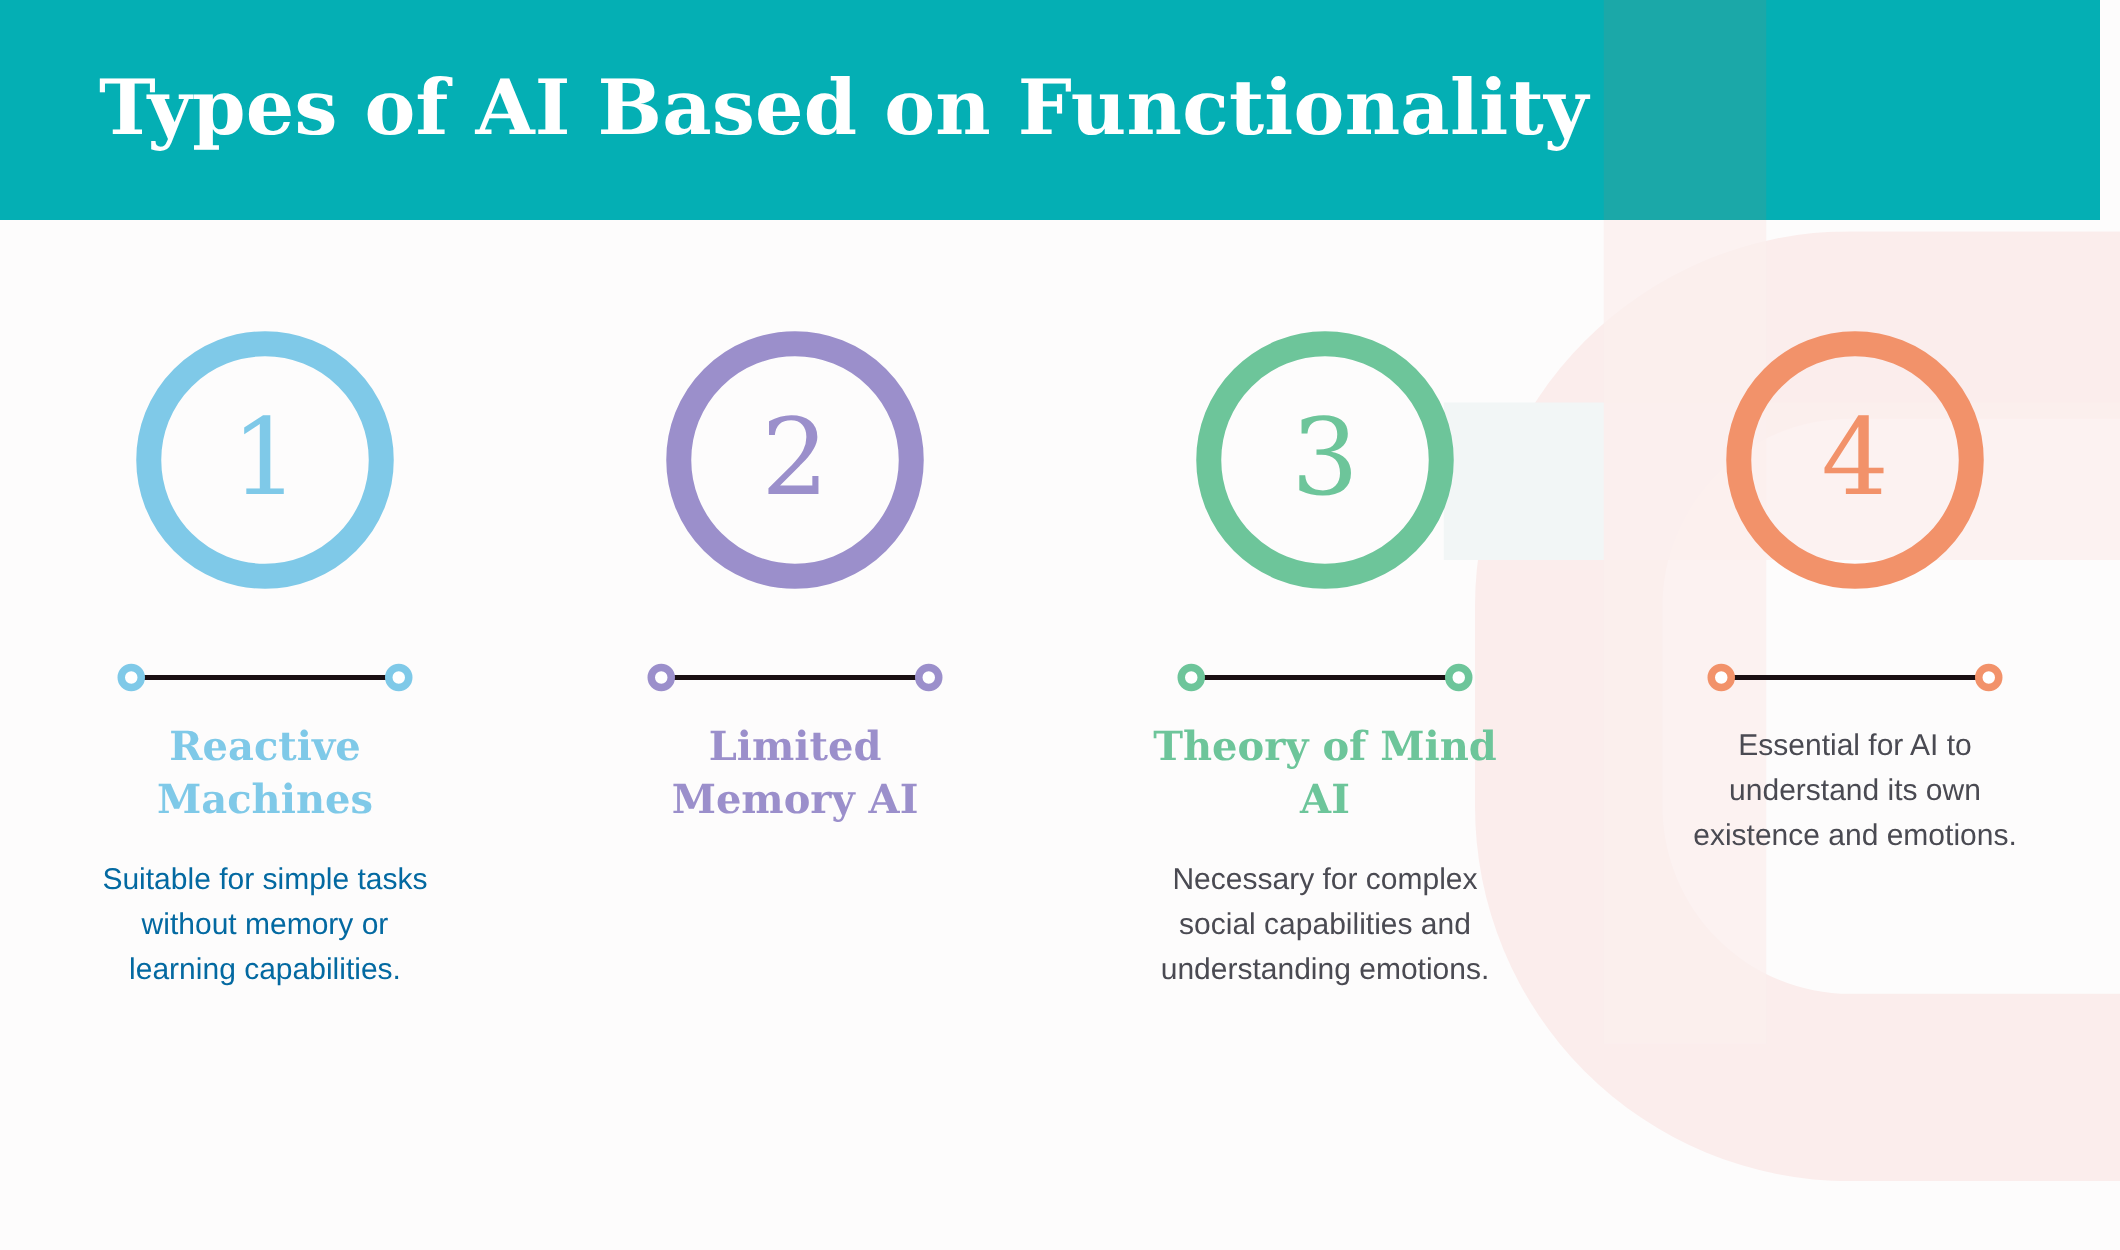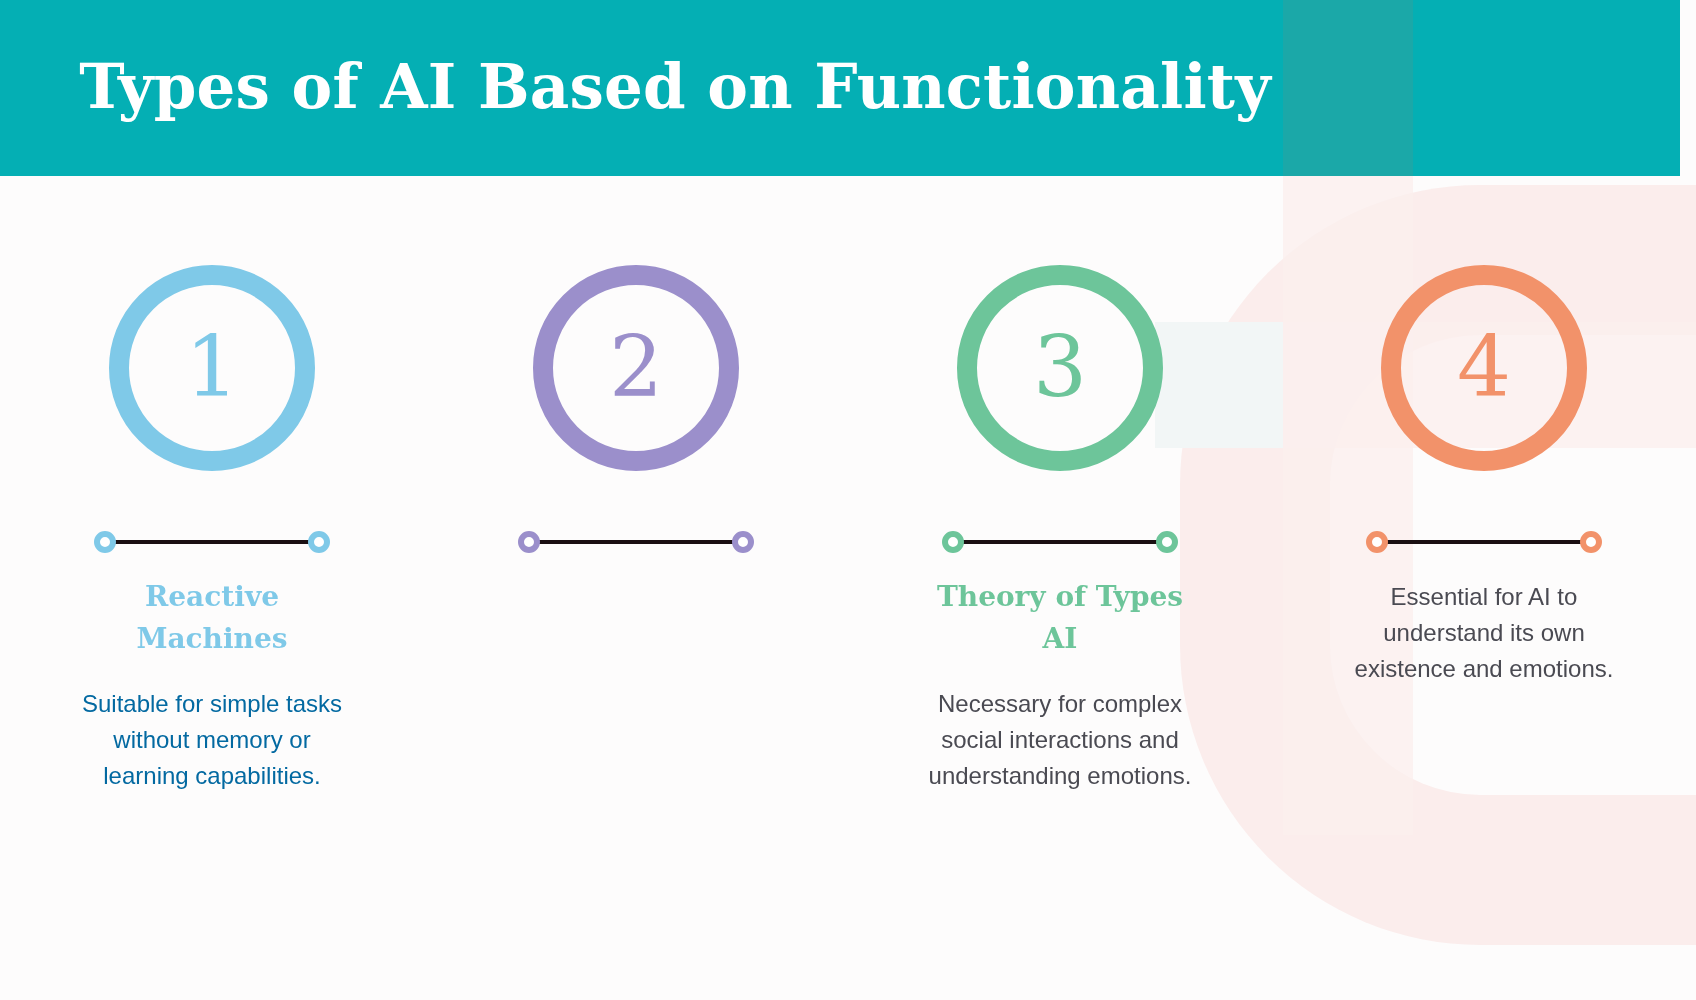--- a/index.html
+++ b/index.html
@@ -160,21 +160,21 @@
     border-width:6px;
     background:#FFFFFF;
   }
   .connector .dot.left  { left:0; }
   .connector .dot.right { right:0; }
 
   .card-title {
     margin-top:23px;
     font-family:"DejaVu Serif", serif;
     font-weight:700;
-    font-size:28px;
+    font-size:32px;
     line-height:42px;
     text-align:center;
     max-width:290px;
   }
 
   .card-body {
     margin-top:26px;
     font-family:"Liberation Sans", sans-serif;
     font-weight:400;
     font-size:24px;
@@ -216,33 +216,34 @@
 
     <div class="card">
       <div class="ring" style="border-color: rgb(155, 143, 203);">
         <span class="ring-num" style="color: rgb(155, 143, 203);">2</span>
       </div>
       <div class="connector">
         <div class="rule" style="background: rgb(26, 15, 18);"></div>
         <div class="dot left" style="border-color: rgb(155, 143, 203);"></div>
         <div class="dot right" style="border-color: rgb(155, 143, 203);"></div>
       </div>
+      <div class="card-title" style="color: rgb(155, 143, 203);">Limited Memory AI</div>
     </div>
 
     <div class="card">
       <div class="ring" style="border-color: rgb(109, 197, 154);">
         <span class="ring-num" style="color: rgb(109, 197, 154);">3</span>
       </div>
       <div class="connector">
         <div class="rule" style="background: rgb(26, 15, 18);"></div>
         <div class="dot left" style="border-color: rgb(109, 197, 154);"></div>
         <div class="dot right" style="border-color: rgb(109, 197, 154);"></div>
       </div>
-      <div class="card-title" style="color: rgb(109, 197, 154);">Theory of Types AI</div>
-      <div class="card-body" style="color: rgb(74, 74, 82);">Necessary for complex social interactions and understanding emotions.</div>
+      <div class="card-title" style="color: rgb(109, 197, 154);">Theory of Mind AI</div>
+      <div class="card-body" style="color: rgb(74, 74, 82);">Necessary for complex social capabilities and understanding emotions.</div>
     </div>
 
     <div class="card">
       <div class="ring" style="border-color: rgb(242, 146, 106);">
         <span class="ring-num" style="color: rgb(242, 146, 106);">4</span>
       </div>
       <div class="connector">
         <div class="rule" style="background: rgb(26, 15, 18);"></div>
         <div class="dot left" style="border-color: rgb(242, 146, 106);"></div>
         <div class="dot right" style="border-color: rgb(242, 146, 106);"></div>

